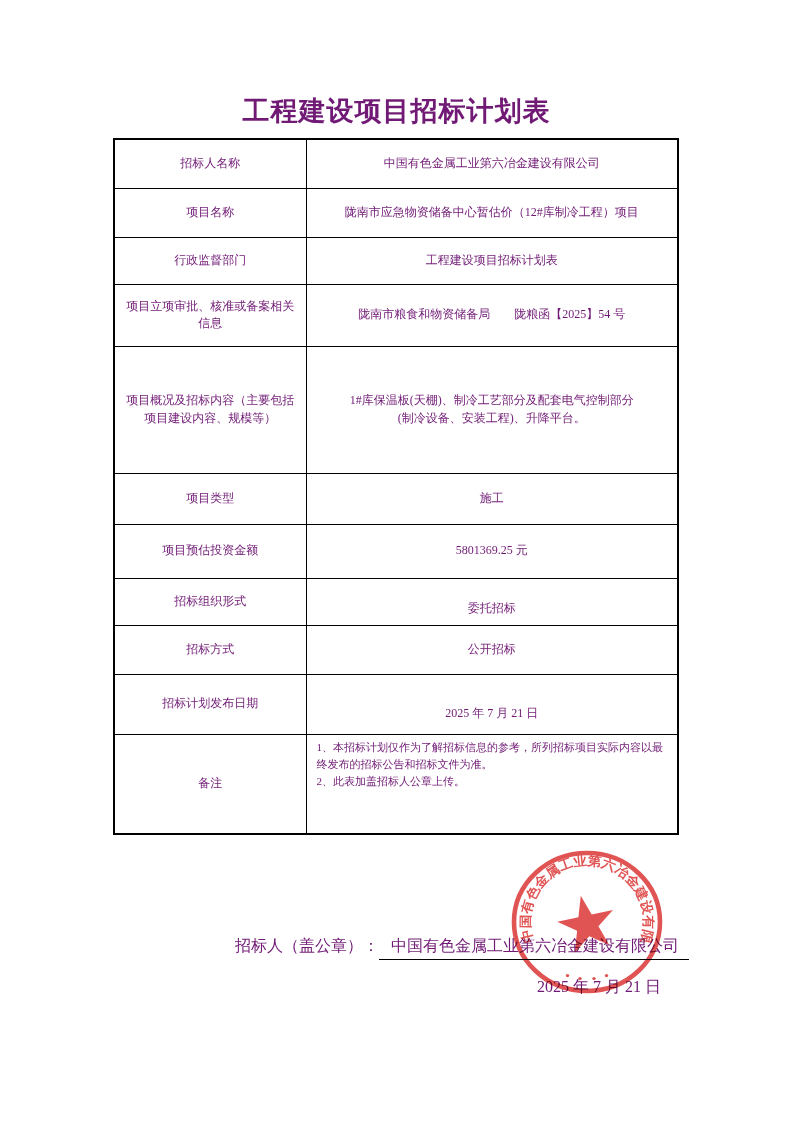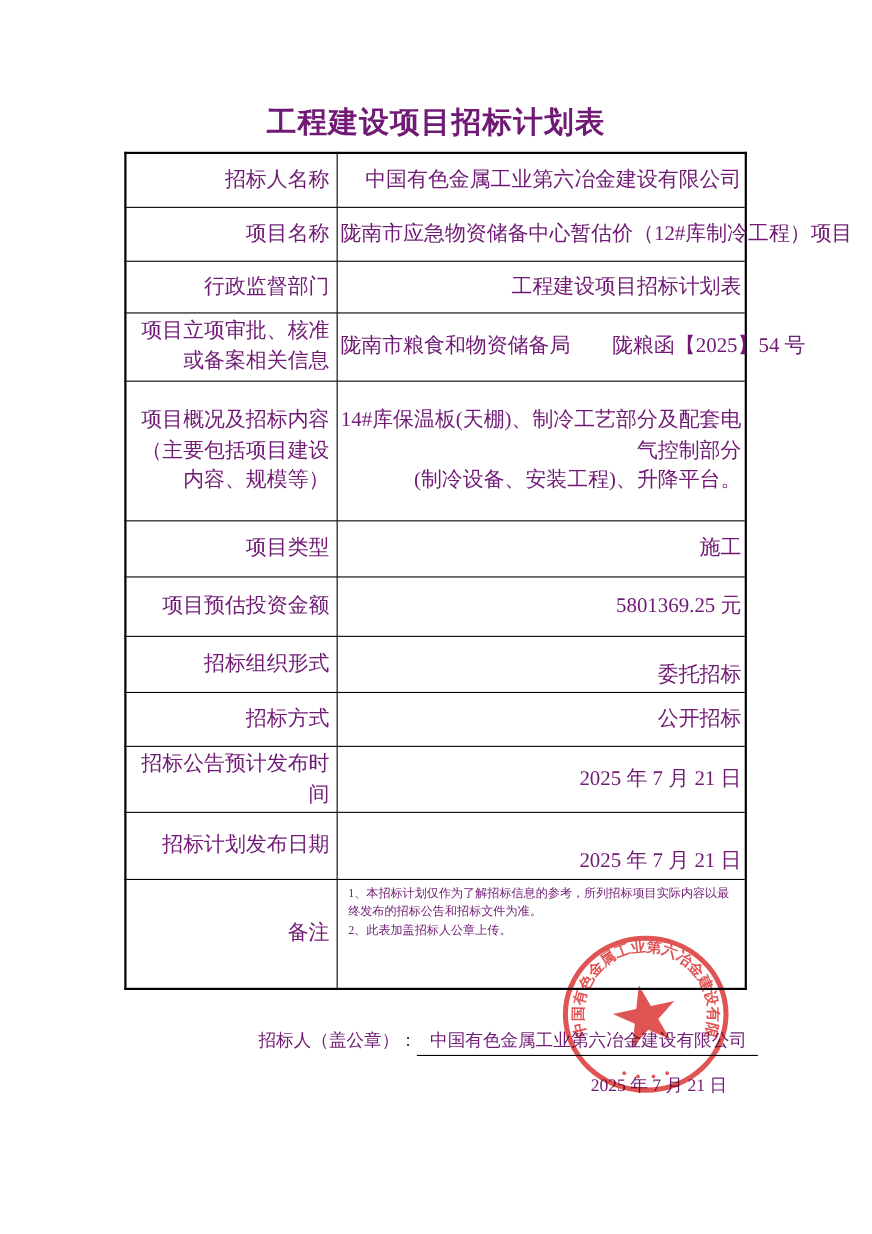--- a/index.html
+++ b/index.html
@@ -32,22 +32,22 @@
     position: absolute;
     left: 113px;
     top: 138px;
     width: 564px;
     border-collapse: collapse;
     table-layout: fixed;
     border: 2px solid #000000;
   }
   table.plan td {
     border: 1px solid #000000;
-    font-size: 19px;
-    text-align: right;
+    font-size: 12px;
+    text-align: center;
     vertical-align: middle;
     line-height: 1.45;
     overflow: visible;
   }
   td.label { padding: 2px 6px; }
   td.value { padding: 2px 3px; font-size: 15px; white-space: pre-line; }
   td.value.oneline { white-space: nowrap; }
   td.value.vtop { vertical-align: top; padding-top: 21px; }
   td.value.vlow { vertical-align: top; padding-top: 30px; }
   td.value.remark {
@@ -115,42 +115,38 @@
       <tr style="height:47px">
         <td class="label">行政监督部门</td>
         <td class="value oneline">工程建设项目招标计划表</td>
       </tr>
       <tr style="height:62px">
         <td class="label">项目立项审批、核准或备案相关信息</td>
         <td class="value oneline">陇南市粮食和物资储备局　　陇粮函【2025】54 号</td>
       </tr>
       <tr style="height:127px">
         <td class="label">项目概况及招标内容（主要包括项目建设内容、规模等）</td>
-        <td class="value">14#库保温板(天棚)、制冷工艺部分及配套电气控制部分
+        <td class="value">1#库保温板(天棚)、制冷工艺部分及配套电气控制部分
 (制冷设备、安装工程)、升降平台。</td>
       </tr>
       <tr style="height:51px">
         <td class="label">项目类型</td>
         <td class="value oneline">施工</td>
       </tr>
       <tr style="height:54px">
         <td class="label">项目预估投资金额</td>
         <td class="value oneline">5801369.25 元</td>
       </tr>
       <tr style="height:47px">
         <td class="label">招标组织形式</td>
         <td class="value oneline vtop">委托招标</td>
       </tr>
       <tr style="height:49px">
         <td class="label">招标方式</td>
         <td class="value oneline">公开招标</td>
-      </tr>
-      <tr style="height:60px">
-        <td class="label">招标公告预计发布时间</td>
-        <td class="value oneline">2025 年 7 月 21 日</td>
       </tr>
       <tr style="height:60px">
         <td class="label">招标计划发布日期</td>
         <td class="value oneline vlow">2025 年 7 月 21 日</td>
       </tr>
       <tr style="height:100px">
         <td class="label">备注</td>
         <td class="value remark">1、本招标计划仅作为了解招标信息的参考，所列招标项目实际内容以最终发布的招标公告和招标文件为准。
 2、此表加盖招标人公章上传。</td>
       </tr>

